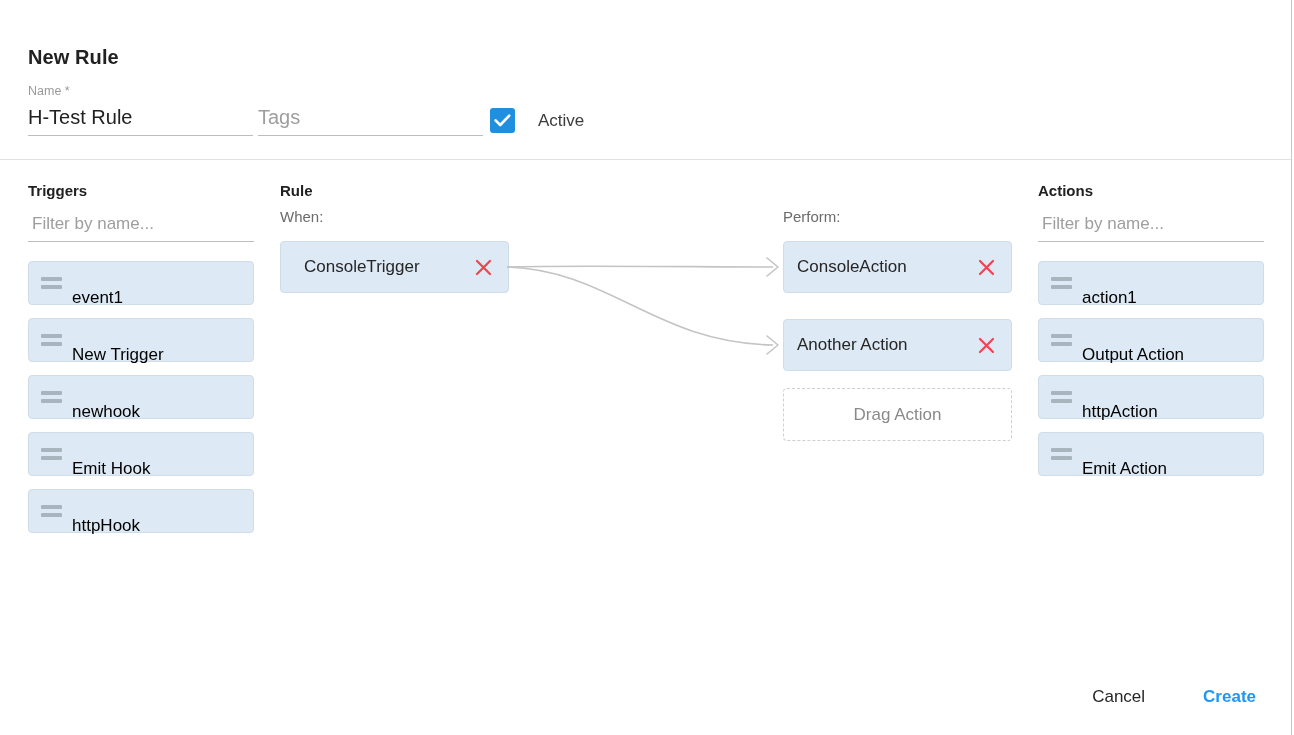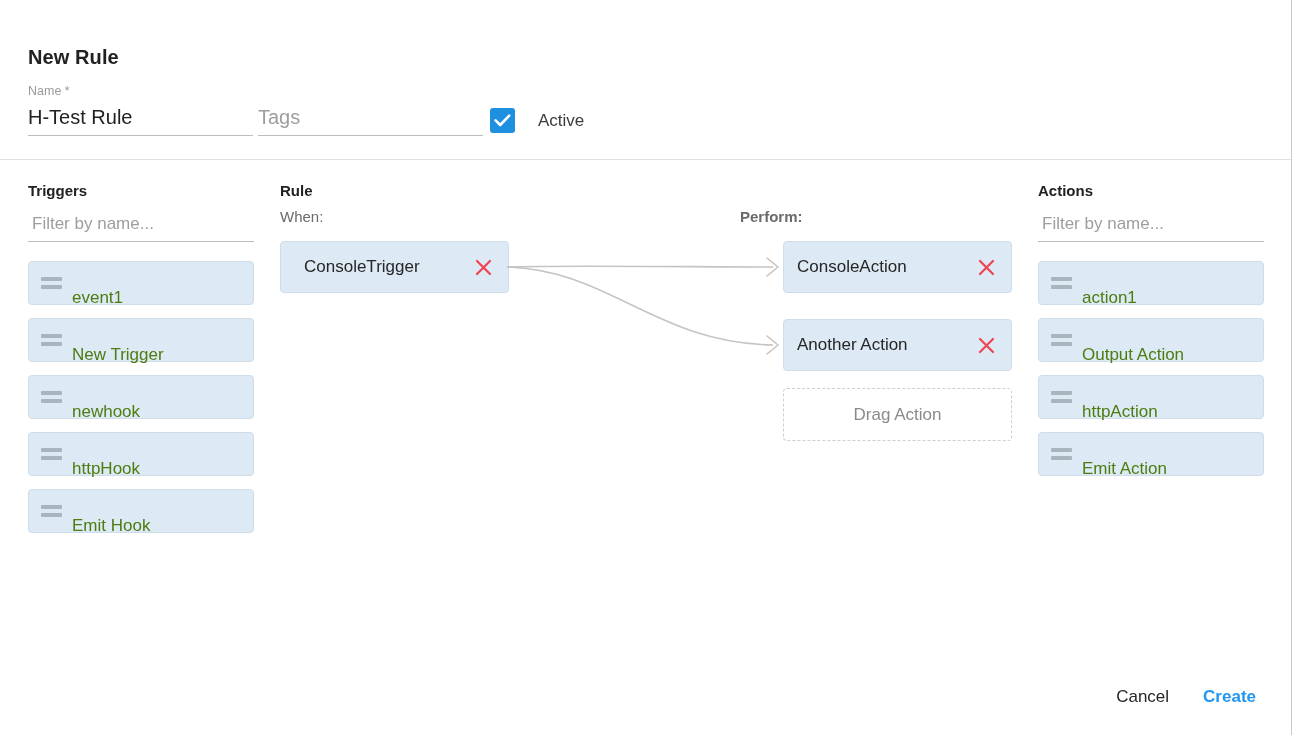--- a/index.html
+++ b/index.html
@@ -135,42 +135,42 @@
     border: 1px solid #cfdde9;
     border-radius: 4px;
     margin-bottom: 13px;
     display: flex;
     align-items: center;
     padding-left: 12px;
     cursor: grab;
   }
   .chip-label {
     font-size: 17px;
-    color: #4d7c0f;
+    color: #000000;
     margin-left: 10px;
     margin-top: 30px;
   }
 
   .drag-handle {
     width: 21px; height: 12px;
     display: flex; flex-direction: column; justify-content: space-between;
     flex: 0 0 auto;
   }
   .drag-handle i {
     display: block;
     height: 4px;
     background: #a8b4be;
     border-radius: 1px;
   }
 
   
   .rule-area { position: absolute; left: 280px; top: 182px; }
   .rule-area .col-title { position: static; display: block; }
   .when-label { position: absolute; left: 280px; top: 208px; }
-  .perform-label { position: absolute; left: 740px; top: 208px; font-weight: bold; }
+  .perform-label { position: absolute; left: 783px; top: 208px; }
 
   .node {
     position: absolute;
     width: 229px;
     height: 52px;
     background: #dde9f4;
     border: 1px solid #cfdde9;
     border-radius: 4px;
     display: flex;
     align-items: center;
@@ -211,21 +211,21 @@
     position: absolute;
     left: 505px; top: 235px;
     width: 285px; height: 130px;
     pointer-events: none;
   }
 
   
   .footer {
     position: absolute;
     right: 34px; bottom: 22px;
-    display: flex; align-items: center; gap: 26px;
+    display: flex; align-items: center; gap: 50px;
   }
   .btn {
     background: transparent;
     border: none;
     font-family: "Liberation Sans", sans-serif;
     font-size: 17px;
     cursor: pointer;
     padding: 6px 4px;
   }
   .btn.cancel { color: #262626; }
@@ -288,29 +288,29 @@
             <i></i>
           </span>
         <span class="chip-label">newhook</span>
       </div>
 
       <div class="chip">
         <span class="drag-handle">
             <i></i>
             <i></i>
           </span>
+        <span class="chip-label">Emit Hook</span>
+      </div>
+
+      <div class="chip">
+        <span class="drag-handle">
+            <i></i>
+            <i></i>
+          </span>
         <span class="chip-label">httpHook</span>
-      </div>
-
-      <div class="chip">
-        <span class="drag-handle">
-            <i></i>
-            <i></i>
-          </span>
-        <span class="chip-label">Emit Hook</span>
       </div>
 
     </div>
   </div>
 
   <div class="rule-area">
     <div class="col-title">Rule</div>
   </div>
 
   <div class="sub-label when-label">When:</div>

